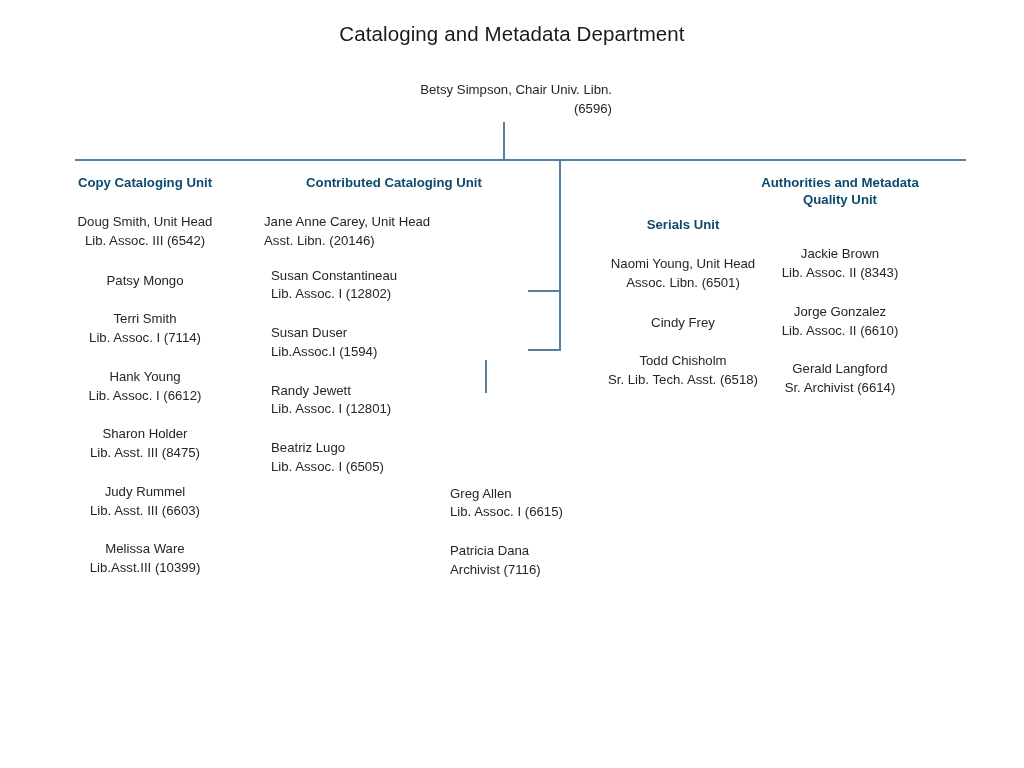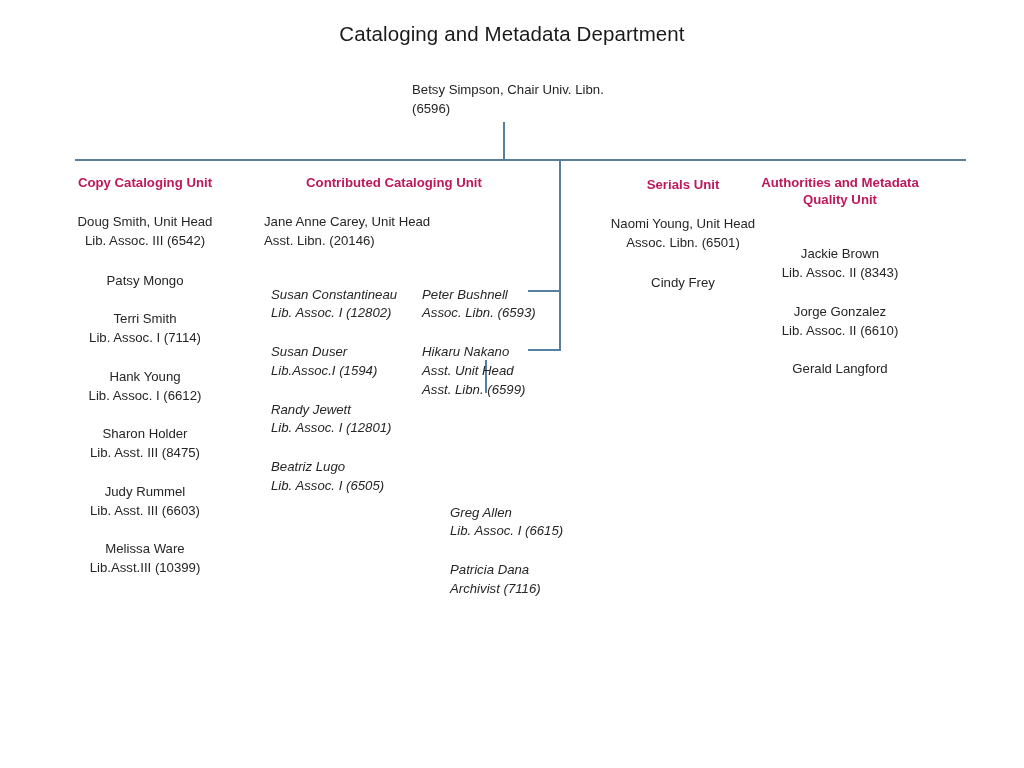--- a/index.html
+++ b/index.html
@@ -32,21 +32,21 @@
     color: #1a1a1a;
     letter-spacing: .1px;
   }
 
   
   .chair-box {
     position: absolute;
     left: 412px;
     top: 81px;
     width: 200px;
-    text-align: left;
+    text-align: right;
     font-size: 13.2px;
     line-height: 1.42;
     color: #262626;
   }
 
   
   .line {
     position: absolute;
     background: #587f9e;
   }
@@ -55,21 +55,21 @@
 
   
   .unit-col {
     position: absolute;
     top: 174px;
   }
   .unit-title {
     font-size: 13.2px;
     font-weight: bold;
     text-align: center;
-    color: #be185d;
+    color: #0c4a6e;
     line-height: 1.3;
   }
   .person {
     font-size: 13.2px;
     line-height: 1.42;
     color: #262626;
   }
   .person .nm, .person .ttl { display: block; white-space: nowrap; }
 
   
@@ -182,21 +182,21 @@
   </div>
 
   <div class="unit-col" id="col-contrib">
     <div class="unit-title">Contributed Cataloging Unit</div>
     <div class="gap-unit-head"></div>
     <div class="person">
       <span class="nm">Jane Anne Carey, Unit Head</span>
       <span class="ttl">Asst. Libn. (20146)</span>
     </div>
 
-    <div class="sub-wrap" style="height:300px; margin-top:35px;font-style:italic;">
+    <div class="sub-wrap" style="height:300px; margin-top:16px;">
 
       <div class="sub-left">
         <div class="person">
           <span class="nm">Susan Constantineau</span>
           <span class="ttl">Lib. Assoc. I (12802)</span>
         </div>
         <div class="gap-person-sm"></div>
         <div class="person">
           <span class="nm">Susan Duser</span>
           <span class="ttl">Lib.Assoc.I (1594)</span>
@@ -206,59 +206,51 @@
           <span class="nm">Randy Jewett</span>
           <span class="ttl">Lib. Assoc. I (12801)</span>
         </div>
         <div class="gap-person-sm"></div>
         <div class="person">
           <span class="nm">Beatriz Lugo</span>
           <span class="ttl">Lib. Assoc. I (6505)</span>
         </div>
       </div>
 
-      <div class="sub-right">
-        <div class="person">
-          <span class="nm">Peter Bushnell</span>
-          <span class="ttl">Assoc. Libn. (6593)</span>
-        </div>
-        <div class="gap-person-sm"></div>
-        <div class="person">
-          <span class="nm">Hikaru Nakano</span>
-          <span class="ttl">Asst. Unit Head</span>
-          <span class="ttl">Asst. Libn. (6599)</span>
-        </div>
-      </div>
 
       <div class="sub-branch">
         <div class="person">
           <span class="nm">Greg Allen</span>
           <span class="ttl">Lib. Assoc. I (6615)</span>
         </div>
         <div class="gap-person-sm"></div>
         <div class="person">
           <span class="nm">Patricia Dana</span>
           <span class="ttl">Archivist (7116)</span>
         </div>
       </div>
     </div>
   </div>
 
   <div class="unit-col" id="col-serials">
-    <div class="unit-title" style="padding-top:2px;">Serials Unit</div>
+    <div class="unit-title" style="padding-top:2px;margin-top:40px;">Serials Unit</div>
     <div class="gap-unit-head"></div>
     <div class="person">
       <span class="nm">Naomi Young, Unit Head</span>
       <span class="ttl">Assoc. Libn. (6501)</span>
     </div>
     <div class="gap-person"></div>
     <div class="person">
       <span class="nm">Cindy Frey</span>
     </div>
     <div class="gap-person-sm"></div>
+    <div class="person">
+      <span class="nm">Todd Chisholm</span>
+      <span class="ttl">Sr. Lib. Tech. Asst. (6518)</span>
+    </div>
   </div>
 
   <div class="unit-col" id="col-auth">
     <div class="unit-title">
       <span>Authorities and Metadata</span><br>
       <span>Quality Unit</span>
     </div>
     <div class="gap-unit-head" style="height:16px;"></div>
     <div class="gap-person"></div>
     <div class="person">
@@ -266,18 +258,19 @@
       <span class="ttl">Lib. Assoc. II (8343)</span>
     </div>
     <div class="gap-person-sm"></div>
     <div class="person">
       <span class="nm">Jorge Gonzalez</span>
       <span class="ttl">Lib. Assoc. II (6610)</span>
     </div>
     <div class="gap-person-sm"></div>
     <div class="person">
       <span class="nm">Gerald Langford</span>
+      <span class="ttl">Sr. Archivist (6614)</span>
     </div>
   </div>
 
   <div class="doc-date">October 1, 2013</div>
 
 </div>
 
 </body></html>

